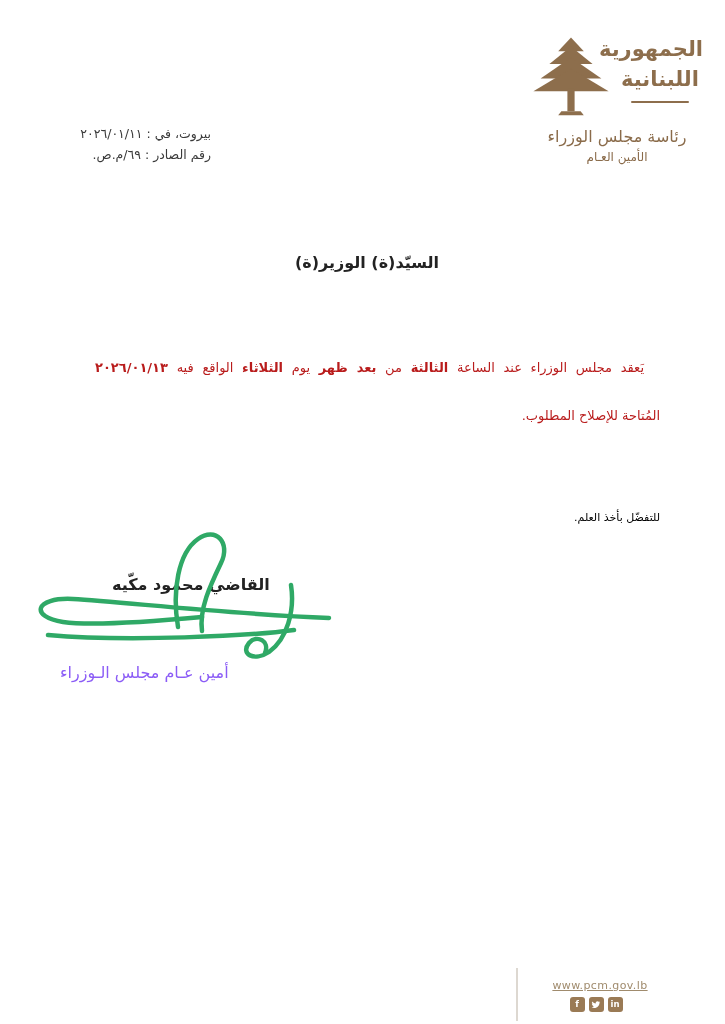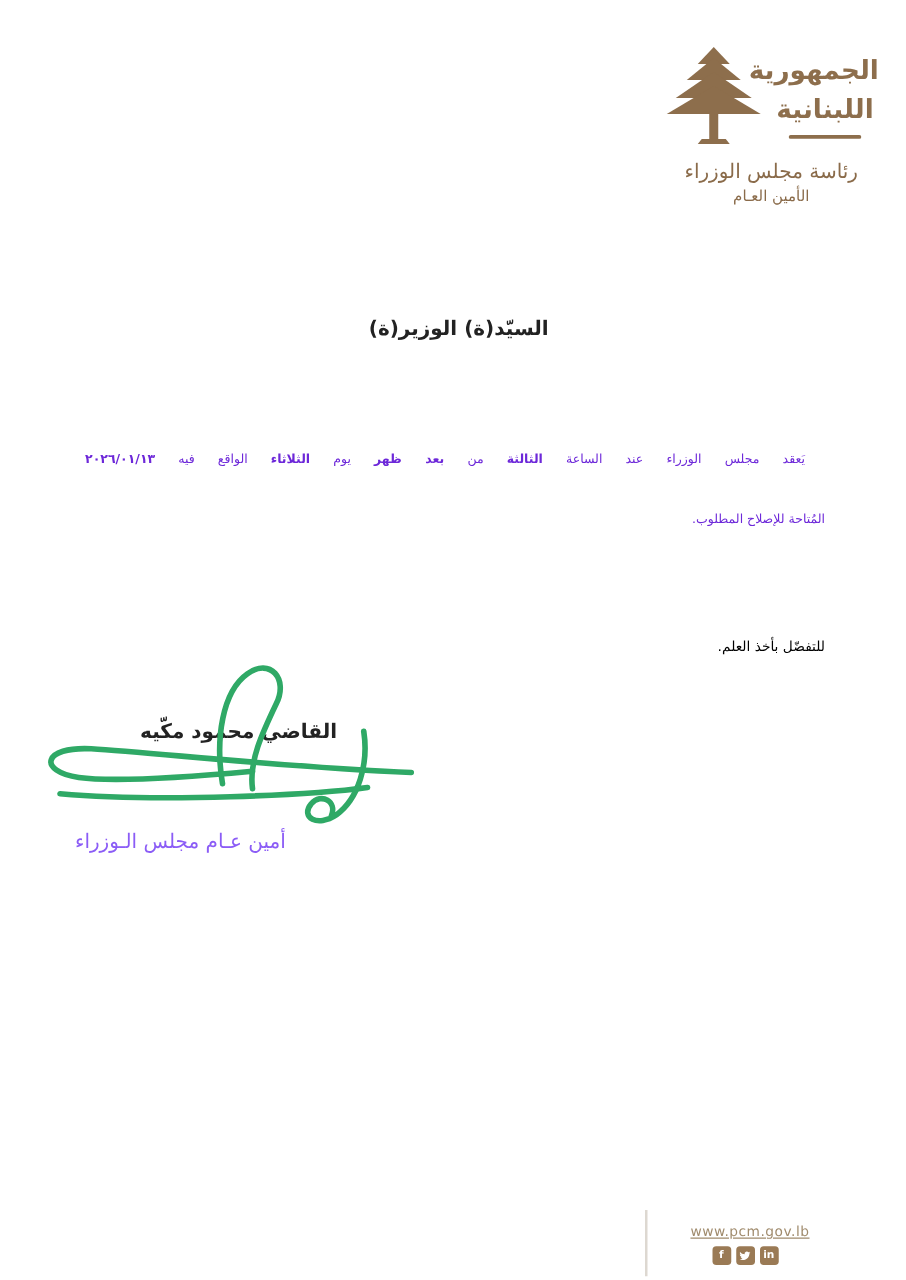--- a/index.html
+++ b/index.html
@@ -21,21 +21,20 @@
     position: absolute;
     top: 34px;
     right: 22px;
     width: 172px;
     text-align: center;
     color: #8d6e4c;
   }
   .emblem-row {
     display: flex;
     flex-direction: row;      
-    align-items: center;
     justify-content: space-between;
   }
   .calligraphy {
     width: 86px;
     font-weight: bold;
     font-size: 21px;
     line-height: 1.45;
     letter-spacing: 1px;
     color: #8d6e4c;
   }
@@ -83,24 +82,24 @@
     font-weight: bold;
     font-size: 16px;
     color: #222222;
   }
 
   
   .letter-body {
     position: absolute;
     top: 344px;
     right: 65px;
-    left: 68px;
-    direction: rtl;
-    font-size: 10px;
-    color: #6d28d9;
+    left: 95px;
+    direction: rtl;
+    font-size: 13px;
+    color: #b91c1c;
   }
   .body-line {
     line-height: 48px;
     text-align: justify;
     text-align-last: justify;
   }
   .body-line.first { padding-right: 16px; }
   .body-line.last { text-align: left; text-align-last: right; }
 
   .closing {
@@ -210,20 +209,24 @@
           <polygon points="50,41 97,69 3,69"></polygon>
           <rect x="45.5" y="66" width="9" height="28"></rect>
           <polygon points="38,94 62,94 66,99 34,99"></polygon>
         </g>
       </svg>
     </div>
     <div class="emblem-org">رئاسة مجلس الوزراء</div>
     <div class="emblem-office">الأمين العـام</div>
   </div>
 
+  <div class="ref-block">
+    <div>بيروت، في : ٢٠٢٦/٠١/١١</div>
+    <div>رقم الصادر : ٦٩/م.ص.</div>
+  </div>
 
   <div class="addressee">السيّد(ة) الوزير(ة)</div>
 
   <div class="letter-body">
     <div class="body-line first"><span>يَعقد مجلس الوزراء عند الساعة </span><span class="bold">الثالثة</span><span> من </span><span class="bold">بعد ظهر</span><span> يوم </span><span class="bold">الثلاثاء</span><span> الواقع فيه </span><span class="bold">٢٠٢٦/٠١/١٣</span></div>
     <div class="body-line last"><span>المُتاحة للإصلاح المطلوب.</span></div>
   </div>
 
   <div class="closing">للتفضّل بأخذ العلم.</div>
 

